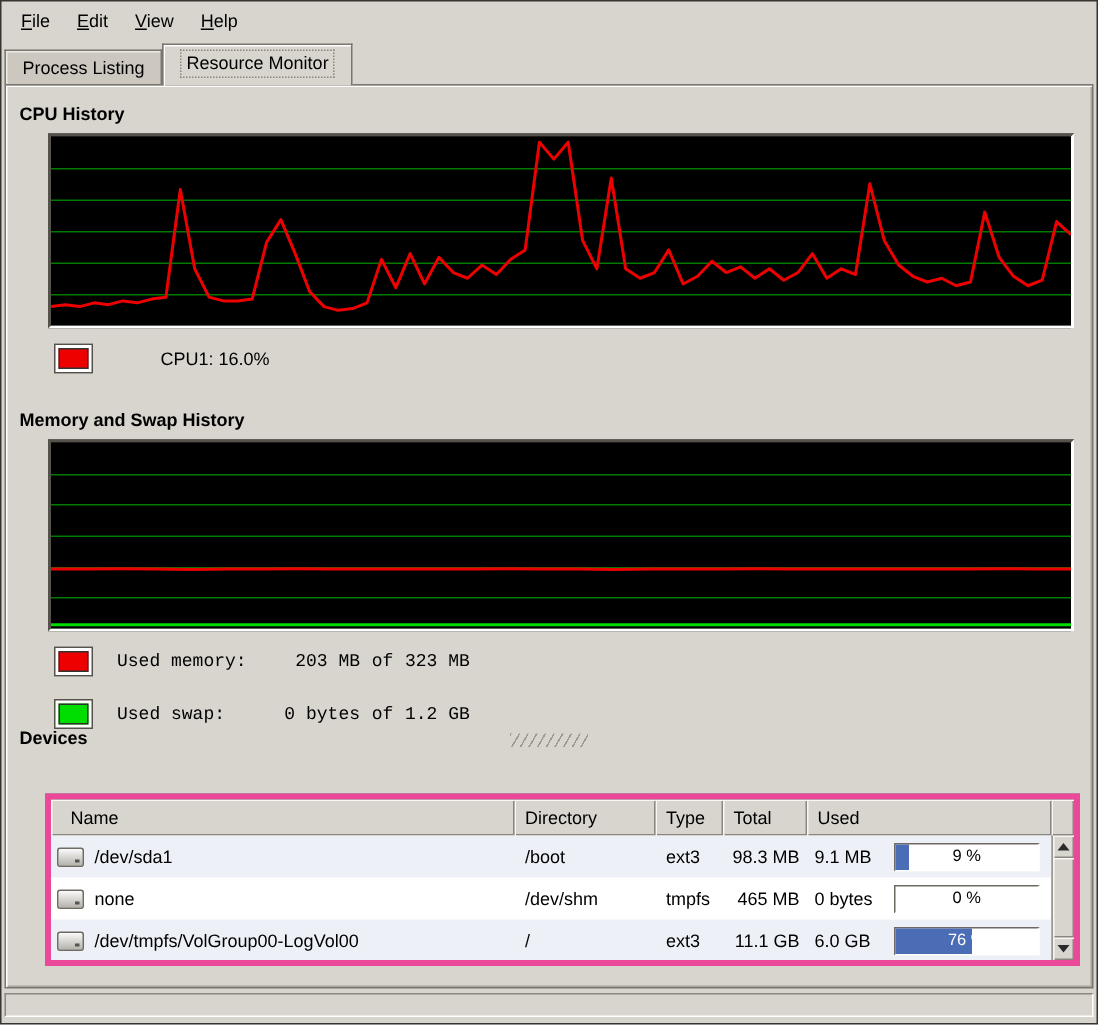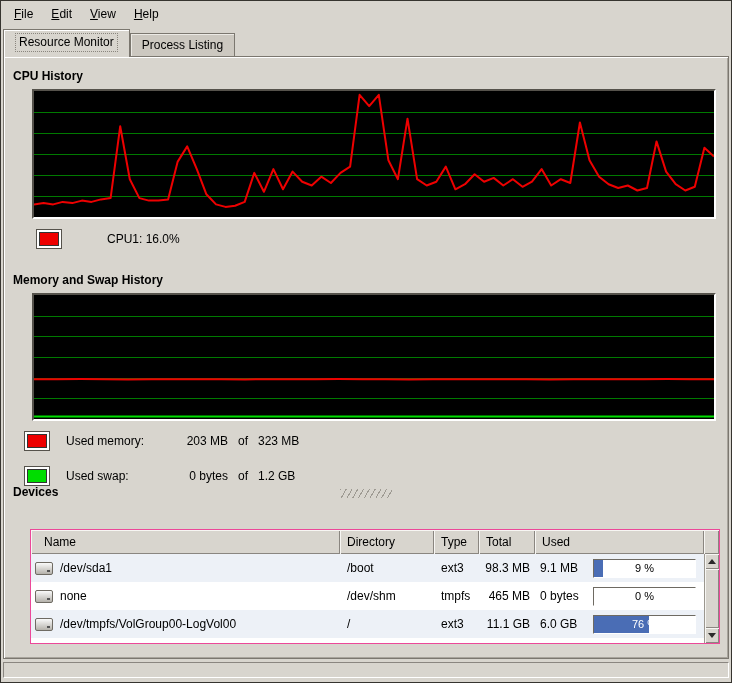--- a/index.html
+++ b/index.html
@@ -47,36 +47,36 @@
   .graph svg { display:block; }
   
   .swatch {
     display:inline-block; box-sizing:border-box; width:26px; height:20px;
     background:#ffffff; border:1px solid #55524b; padding:2px; cursor:default;
   }
   .swatch-inner { display:block; width:100%; height:100%; border:1px solid #333; box-sizing:border-box; }
   .cpu-legend { position:absolute; left:32px; top:172px; display:flex; align-items:center;gap:29px; }
   .cpu-legend .legend-text { margin-left:16px; }
   .mem-legends {
-    position:absolute; left:20px; top:374px;
+    position:absolute; left:32px; top:374px;
     display:grid; grid-template-columns:26px 16px 100px 62px 30px 70px;
-    row-gap:15px; align-items:center;
+    row-gap:15px; align-items:center;font-family:Liberation Mono, monospace;
   }
   .cell-val { text-align:right; }
   .cell-of { text-align:center; }
   
   .grip {
     position:absolute; left:336px; top:432px; width:52px; height:9px; cursor:row-resize;
     background:repeating-linear-gradient(120deg,#8f8b83 0 1px,transparent 1px 5px);
     opacity:.8;
   }
   
   .devices-frame {
     position:absolute; left:26px; top:472px; width:690px; height:115px;
-    box-sizing:border-box; border:1px solid #ec4899; background:#737373;
+    box-sizing:border-box; border:4px solid #ec4899; background:#737373;
   }
   .dev-header { position:absolute; left:0; top:0; right:15px; height:24px; display:flex; }
   .hcell {
     box-sizing:border-box; background:#d8d5ce; line-height:24px; padding-left:7px;
     box-shadow: inset 1px 1px 0 #f7f6f3, inset -1px -1px 0 #8a8680; cursor:default;
     overflow:hidden; white-space:nowrap;
   }
   .hc-name { width:309px; padding-left:13px; }
   .hc-dir { width:94px; } .hc-type { width:45px; } .hc-total { width:56px; }
   .hc-used { flex:1; }
@@ -135,25 +135,25 @@
 <div class="window">
 
   <div class="menubar">
     <div class="menu-item"><u>F</u>ile</div>
     <div class="menu-item"><u>E</u>dit</div>
     <div class="menu-item"><u>V</u>iew</div>
     <div class="menu-item"><u>H</u>elp</div>
   </div>
 
   <div class="tabbar">
+    <div class="tab inactive">
+      <span class="tab-label">Process Listing</span>
+    </div>
     <div class="tab active">
       <span class="tab-label">Resource Monitor</span>
-    </div>
-    <div class="tab inactive">
-      <span class="tab-label">Process Listing</span>
     </div>
   </div>
 
   <div class="panel">
 
     <div class="section-title title-cpu">CPU History</div>
     <div class="graph graph-cpu">
       <svg id="cpuSvg" width="680" height="126">
           <rect x="0" y="0" width="680" height="126" fill="#000"></rect>
           <line x1="0" x2="680" y1="21.5" y2="21.5" stroke="#007a00" stroke-width="1"></line>

